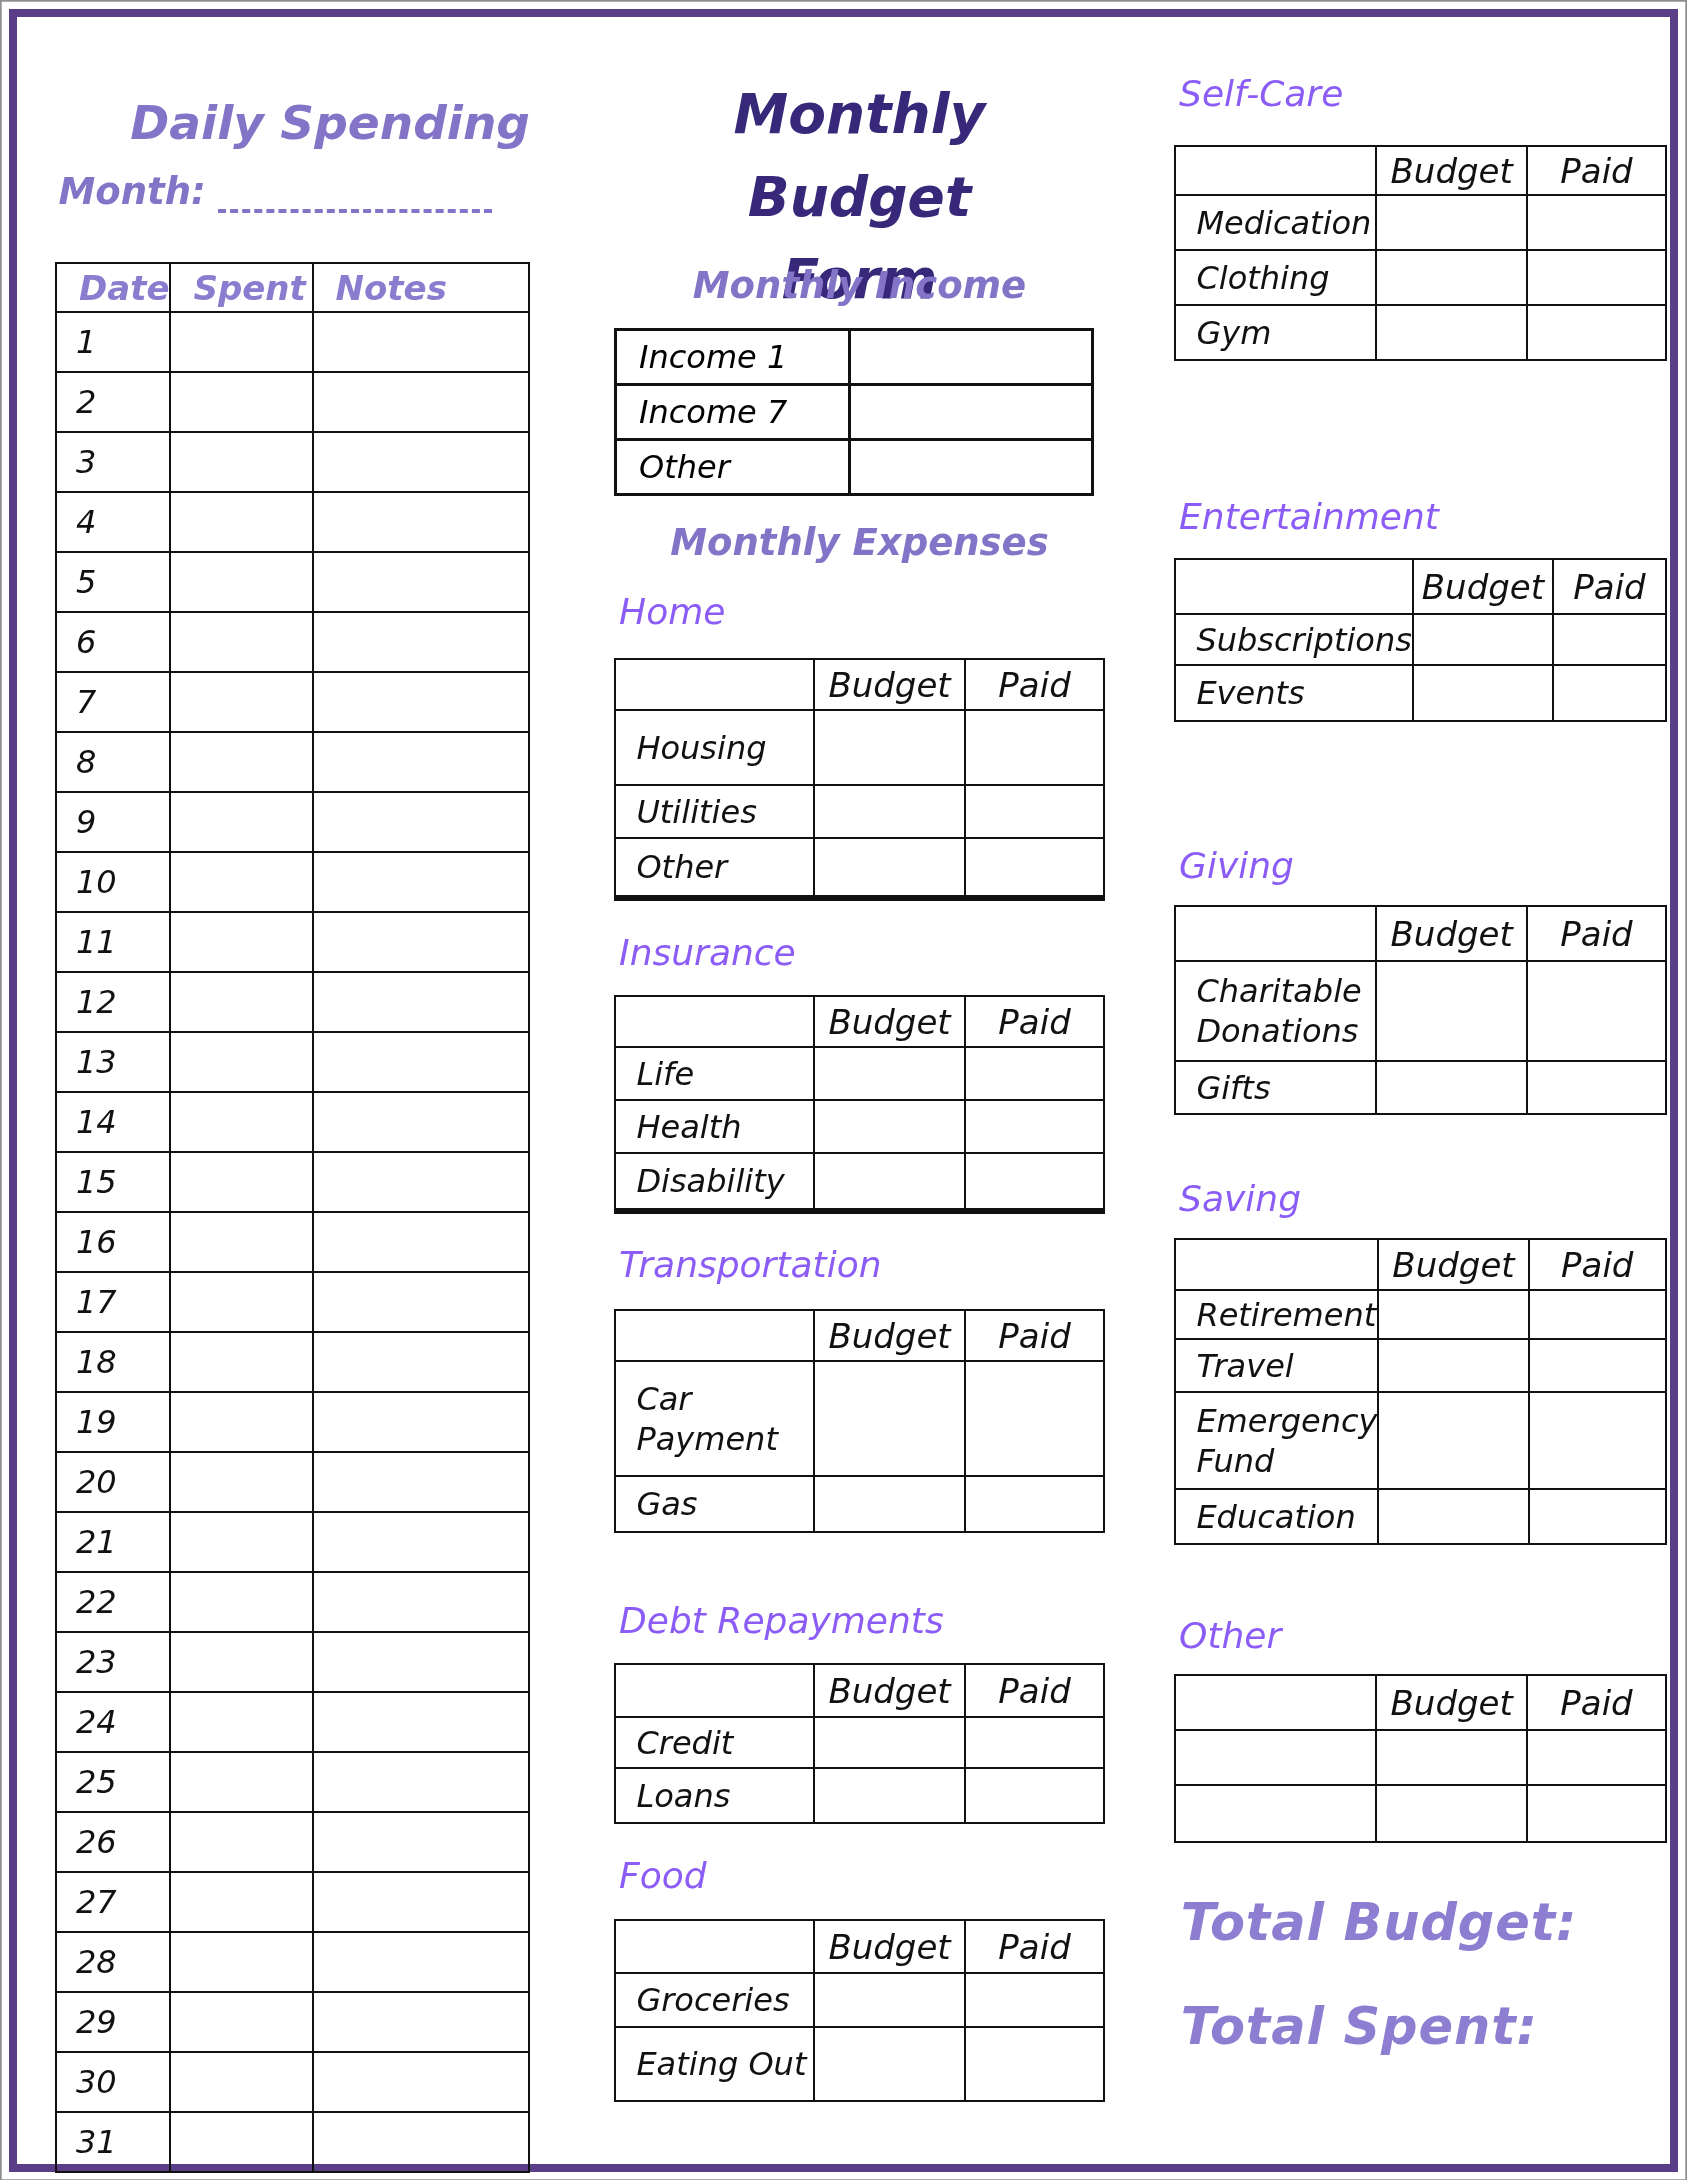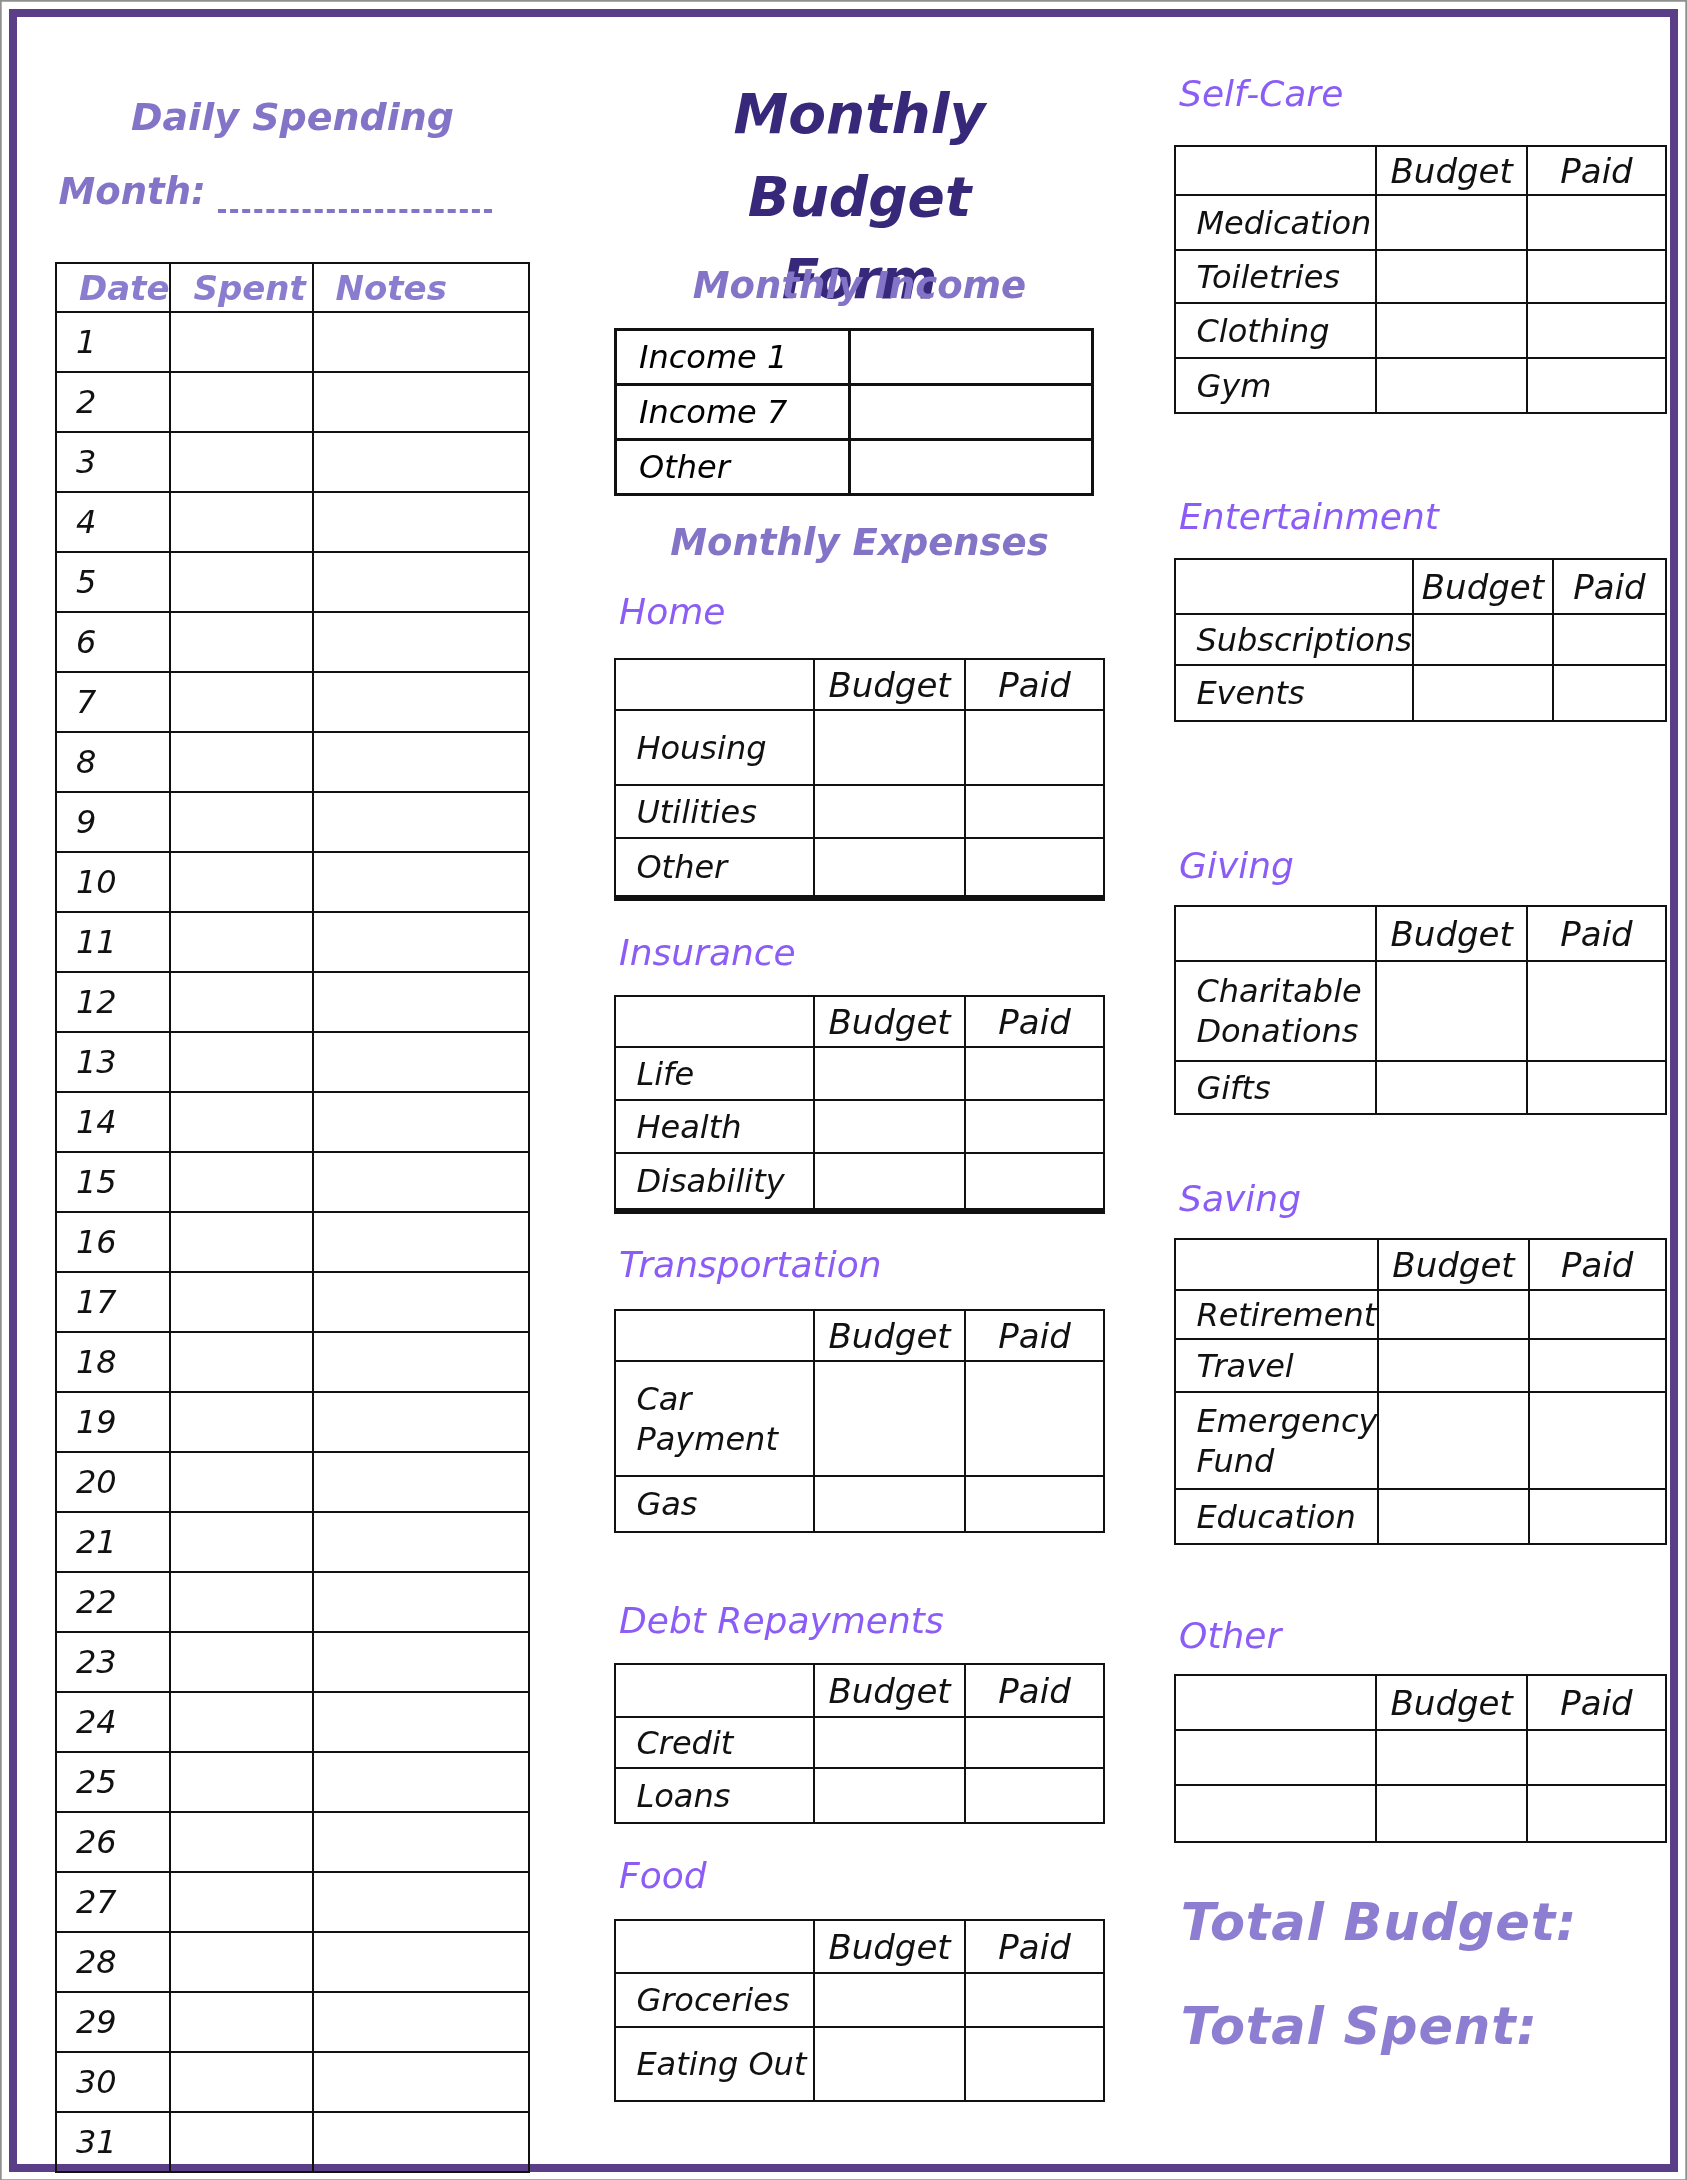--- a/index.html
+++ b/index.html
@@ -10,21 +10,21 @@
   }
   .page{position:absolute;inset:0;box-shadow:inset 0 0 0 1.7px #8f8f8f;}
   .frame{position:absolute;inset:9.4px;border:8.5px solid #5a3e87;pointer-events:none;}
   .col{position:absolute;top:0;height:100%;}
   .col-left{left:55px;width:475px;}
   .col-mid{left:614px;width:491px;}
   .col-right{left:1174px;width:493px;}
   .hand{font-style:italic;}
   .abs{position:absolute;}
 
-  .ds-heading{top:95px;left:0;width:100%;text-align:center;font-size:38px;font-weight:bold;color:#8374c8;font-style:italic;}
+  .ds-heading{top:95px;left:0;width:100%;text-align:right;font-size:47px;font-weight:bold;color:#8374c8;font-style:italic;}
   .month-row{top:170px;left:3.4px;display:flex;align-items:flex-end;}
   .month-label{font-size:37px;font-weight:bold;color:#8374c8;font-style:italic;}
   .dash-line{display:inline-block;width:274px;height:32px;margin-left:12px;border-bottom:4.3px dashed #8374c8;}
 
   table{position:absolute;border-collapse:collapse;background:transparent;}
   th,td{padding:0;}
   .daily{top:262px;left:0;width:475px;border:2.6px solid #111;}
   .daily th,.daily td{border:2.6px solid #111;}
   .daily thead tr{height:49px;}
   .daily tbody tr{height:60px;}
@@ -433,25 +433,20 @@
       <th>Budget</th>
       <th>Paid</th>
     </tr>
       </thead>
   <tbody>
         <tr style="height: 55px;">
           <td class="lbl hand">Medication</td>
           <td></td>
           <td></td>
         </tr>
-        <tr style="height: 53px;">
-          <td class="lbl hand">Toiletries</td>
-          <td></td>
-          <td></td>
-        </tr>
         <tr style="height: 55px;">
           <td class="lbl hand">Clothing</td>
           <td></td>
           <td></td>
         </tr>
         <tr style="height: 55px;">
           <td class="lbl hand">Gym</td>
           <td></td>
           <td></td>
         </tr>

